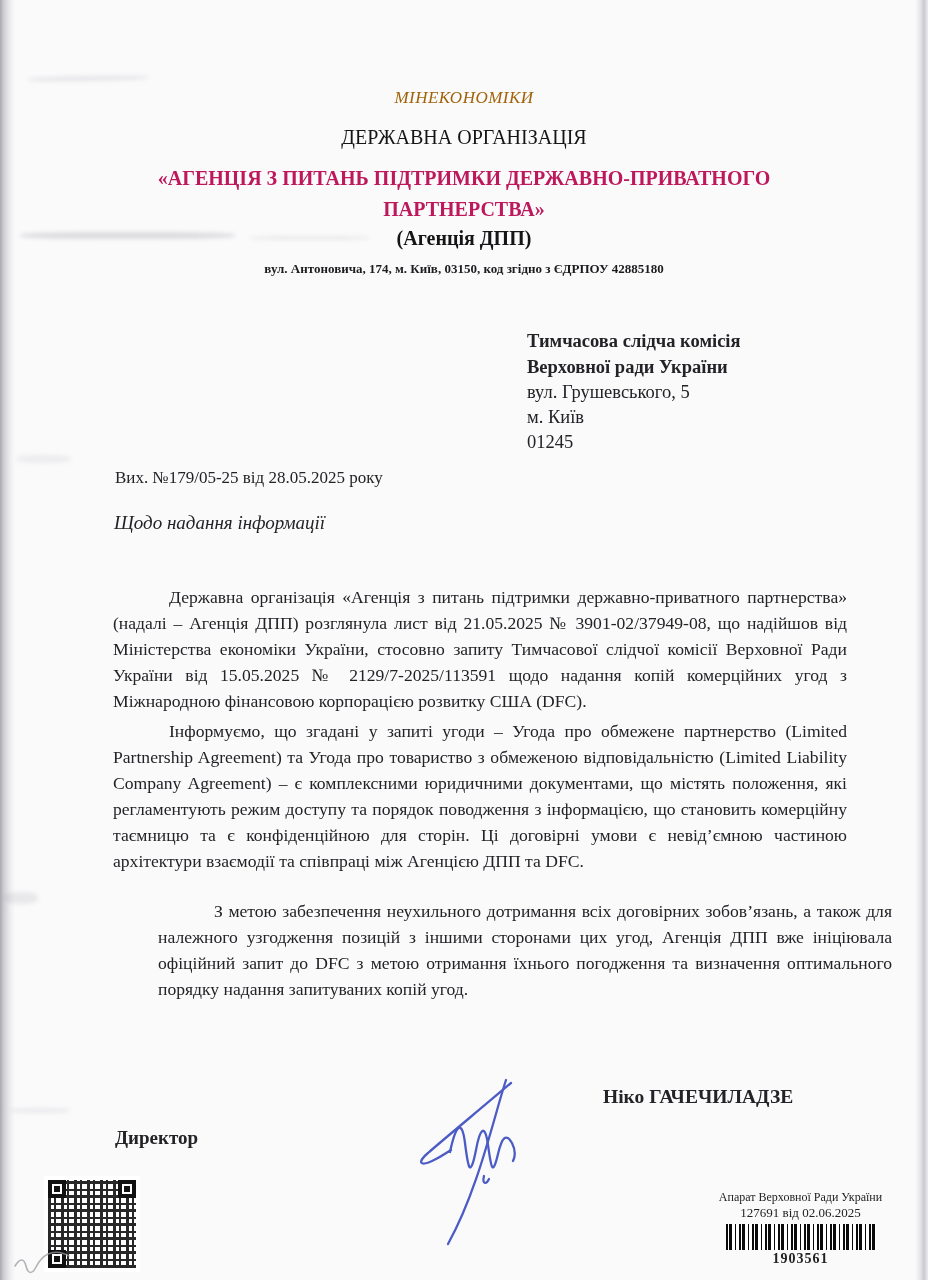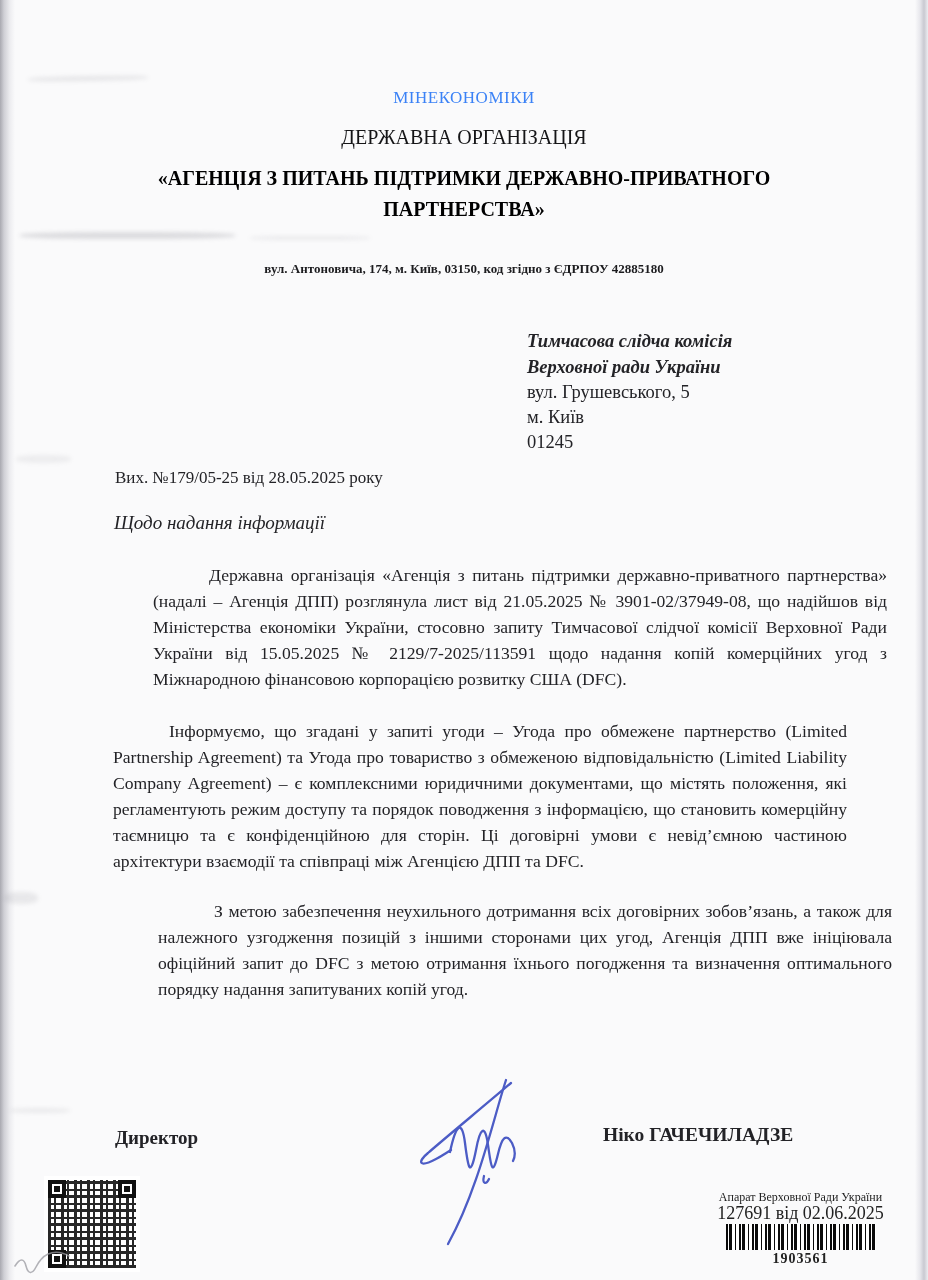--- a/index.html
+++ b/index.html
@@ -11,62 +11,62 @@
   }
   
   .edge-left{position:absolute;left:0;top:0;bottom:0;width:15px;
     background:linear-gradient(90deg,#a9a9b0 0,#cfcfd5 4px,#ededf0 10px,rgba(250,250,251,0) 15px);}
   .edge-right{position:absolute;right:0;top:0;bottom:0;width:13px;
     background:linear-gradient(270deg,#ededf1 0,#c9c9d1 4px,#e7e7ec 8px,rgba(250,250,251,0) 13px);}
   .artifact{position:absolute;background:#8e8e96;border-radius:40%;filter:blur(2px);}
 
   
   .center-line{position:absolute;left:0;width:100%;text-align:center;}
-  .ministry{top:88px;font-size:17px;letter-spacing:.5px;color:#3b82f6;}
+  .ministry{top:88px;font-size:17px;letter-spacing:.5px;color:#a16207;font-style:italic;}
   .org-type{top:126px;font-size:20px;font-weight:normal;color:#151517;}
   .org-name{position:absolute;top:163px;left:50%;transform:translateX(-50%);
-    width:720px;text-align:center;font-size:20px;font-weight:bold;line-height:31px;color:#000000;}
+    width:720px;text-align:center;font-size:20px;font-weight:bold;line-height:31px;color:#be185d;}
   .org-short{top:227px;font-size:20px;font-weight:bold;color:#151517;}
   .org-address{top:261px;font-size:13px;font-weight:bold;color:#1c1c1f;}
 
   
   .recipient{position:absolute;left:527px;top:328px;font-size:18.5px;line-height:26px;}
-  .recipient .b{font-weight:bold;font-style:italic;}
+  .recipient .b{font-weight:bold;}
   .recipient .addr{line-height:25px;font-weight:normal;}
 
   
   .ref{position:absolute;left:115px;top:468px;font-size:17px;}
   .subject{position:absolute;left:114px;top:512px;font-size:19px;font-style:italic;}
 
   
   .bodytext{position:absolute;left:113px;width:734px;font-size:17.6px;line-height:26px;
     text-align:justify;text-indent:56px;margin:0;color:#232327;}
-  .p1{top:562px;margin-left:40px;} .p2{top:718px;} .p3{top:898px;margin-left:45px;} .p4{top:1003px;}
+  .p1{top:584px;} .p2{top:718px;} .p3{top:898px;margin-left:45px;} .p4{top:1003px;}
 
   
   .sig-title{position:absolute;left:115px;top:1127px;font-size:19px;font-weight:bold;}
-  .sig-name{position:absolute;left:603px;top:1124px;font-size:19.5px;font-weight:bold;}
+  .sig-name{position:absolute;left:603px;top:1086px;font-size:19.5px;font-weight:bold;}
   .sig-svg{position:absolute;left:388px;top:1072px;}
 
   
   .qr{position:absolute;left:48px;top:1180px;width:88px;height:88px;background:#fff;
     outline:4px solid #fff;}
   .qr .noise{position:absolute;inset:0;opacity:.92;
     background:
       repeating-linear-gradient(90deg,#161616 0 3px,transparent 3px 6px,#161616 6px 8px,transparent 8px 13px),
       repeating-linear-gradient(0deg,#161616 0 3px,transparent 3px 7px,#161616 7px 9px,transparent 9px 14px);}
   .finder{position:absolute;width:18px;height:18px;border:4px solid #111;background:#fff;box-sizing:border-box;}
   .finder::after{content:"";position:absolute;left:2px;top:2px;width:6px;height:6px;background:#111;}
   .f-tl{left:0;top:0;} .f-tr{right:0;top:0;} .f-bl{left:0;bottom:0;}
 
   
   .stamp{position:absolute;left:703px;top:1190px;width:195px;text-align:center;
     font-family:"Liberation Serif","DejaVu Serif",serif;color:#222;}
   .stamp .l1{font-size:12px;line-height:15px;}
-  .stamp .l2{font-size:18px;line-height:16px;}
+  .stamp .l2{font-size:13px;line-height:16px;}
   .barcode{margin:3px auto 1px;width:150px;height:26px;background:
     repeating-linear-gradient(90deg,#0a0a0a 0 2px,#fff 2px 3px,#0a0a0a 3px 6px,#fff 6px 9px,#0a0a0a 9px 10px,#fff 10px 13px);}
   .stamp .num{font-size:14px;font-weight:bold;letter-spacing:1px;}
 
   .squiggle{position:absolute;left:12px;top:1244px;}
 </style>
 </head>
 <body>
 
 <div class="page">
@@ -79,20 +79,21 @@
   <div class="artifact" style="left:16px;top:455px;width:55px;height:8px;opacity:.12;"></div>
   <div class="artifact" style="left:4px;top:892px;width:34px;height:12px;opacity:.16;"></div>
   <div class="artifact" style="left:10px;top:1108px;width:60px;height:5px;opacity:.14;"></div>
 
   <div class="center-line ministry">МІНЕКОНОМІКИ</div>
   <div class="center-line org-type">ДЕРЖАВНА ОРГАНІЗАЦІЯ</div>
   <div class="org-name">
     <div>«АГЕНЦІЯ З ПИТАНЬ ПІДТРИМКИ ДЕРЖАВНО-ПРИВАТНОГО</div>
     <div>ПАРТНЕРСТВА»</div>
   </div>
+  <div class="center-line org-short">(Агенція ДПП)</div>
   <div class="center-line org-address">вул. Антоновича, 174, м. Київ, 03150, код згідно з ЄДРПОУ 42885180</div>
 
   <div class="recipient">
     <div class="b">Тимчасова слідча комісія</div>
     <div class="b">Верховної ради України</div>
     <div class="addr">
       <div>вул. Грушевського, 5</div>
       <div>м. Київ</div>
       <div>01245</div>
     </div>

